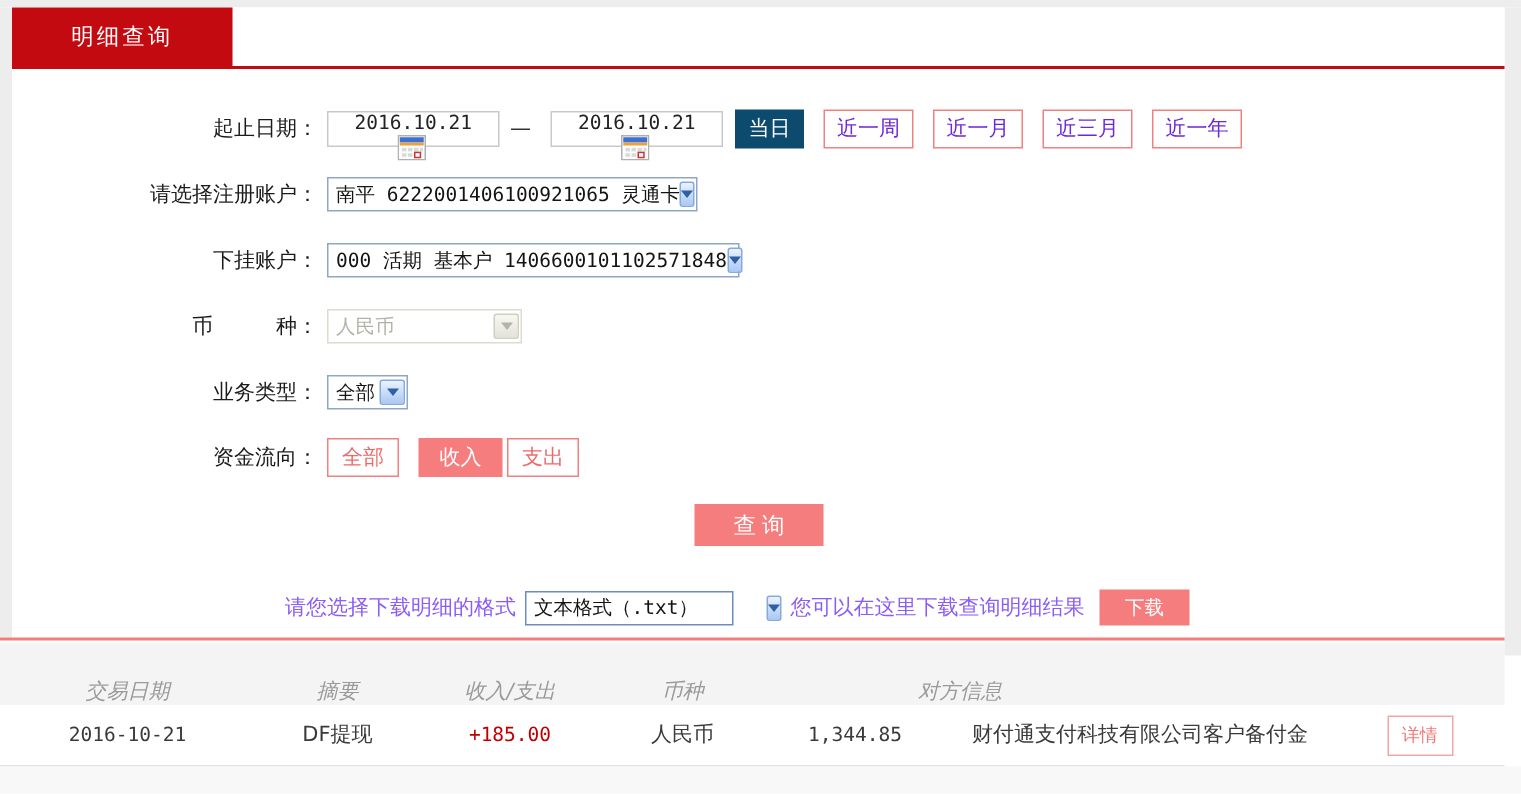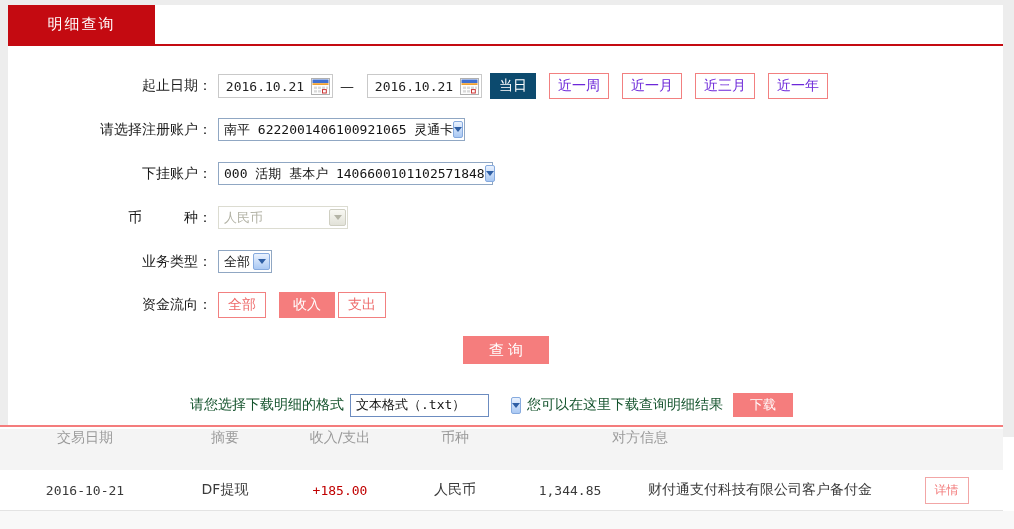--- a/index.html
+++ b/index.html
@@ -15,21 +15,21 @@
   .tabbar { position:absolute; left:8px; top:5px; width:995px; height:41px; background:#ffffff;
             border-bottom:2px solid #c40a11;text-align:center; }
   .tab    { position:absolute; left:0; top:0; width:147px; height:39px; background:#c40a11; color:#ffffff;
             font-size:15px; letter-spacing:2px; display:flex; align-items:center; justify-content:center; cursor:pointer; }
 
   .panel  { position:absolute; left:8px; top:46px; width:995px; height:379px; background:#ffffff; }
   .frow   { position:absolute; left:0; display:flex; align-items:center; white-space:nowrap; }
   .flabel { width:204px; text-align:right; font-size:14px; color:#1b1b1b; flex:none; }
 
   .date-input { margin-left:6px; width:115px; height:24px; border:1px solid #c9c9c9; background:#fff;
-                display:flex; align-items:center; cursor:text; }
+                display:flex; align-items:center; cursor:text;flex-direction:column; }
   .date-text  { flex:1; text-align:center; font-family:"DejaVu Sans Mono", monospace; font-size:13px; color:#222; }
   .cal        { width:19px; height:17px; margin-right:2px; flex:none; cursor:pointer; line-height:0; }
   .dash       { margin:0 7px; color:#333; font-size:14px; }
 
   .qbtn { height:26px; display:flex; align-items:center; justify-content:center; font-size:14px; cursor:pointer; }
   .qbtn.filled  { background:#0c4a6e; color:#ffffff; padding:0 9px; margin-left:8px; }
   .qbtn.outline { background:#ffffff; border:1px solid #f28080; color:#6d28d9; padding:0 8px; margin-left:13px; }
 
   .sel { margin-left:6px; height:23px; border:1px solid #90a7c3; background:#ffffff; display:flex;
          align-items:center; padding-left:5px; cursor:pointer; }
@@ -46,29 +46,29 @@
 
   .ffbtn { height:26px; display:flex; align-items:center; justify-content:center; font-size:14px; cursor:pointer; }
   .ffbtn.outline { background:#fff; border:1px solid #f28080; color:#ee6a6a; padding:0 9px; margin-left:6px; }
   .ffbtn.filled  { background:#f57d7d; color:#fff; padding:0 14px; margin-left:13px; }
   .ffbtn.outline.third { margin-left:3px; }
 
   .query-btn { position:absolute; left:455px; top:290px; width:86px; height:28px; background:#f57d7d; color:#fff;
                font-size:15px; letter-spacing:4px; padding-left:4px; display:flex; align-items:center;
                justify-content:center; cursor:pointer; }
 
-  .dl-label, .dl-hint { font-size:14px; color:#14532d; }
+  .dl-label, .dl-hint { font-size:14px; color:#8b5cf6; }
   .dl-hint { margin-left:38px; }
   .dl-btn  { margin-left:10px; width:60px; height:24px; background:#f57d7d; color:#fff; font-size:13px;
              display:flex; align-items:center; justify-content:center; cursor:pointer; }
 
   .pink-line { position:absolute; left:0; top:425px; width:1003px; height:2px; background:#f47c7c; }
 
   .thead { position:absolute; left:0; top:429px; width:1003px; height:41px; background:#f4f4f4;
-           display:flex; align-items:flex-start; color:#9a9a9a; font-size:14px; }
+           display:flex; align-items:flex-end; color:#9a9a9a; font-size:14px;font-style:italic; }
   .trow  { position:absolute; left:0; top:470px; width:1003px; height:41px; background:#ffffff;
            border-bottom:1px solid #e3e3e3; display:flex; align-items:center; font-size:14px; color:#3a3a3a; }
   .c1{width:170px;text-align:center;} .c2{width:110px;text-align:center;} .c3{width:120px;text-align:center;}
   .c4{width:110px;text-align:center;} .c5{width:120px;text-align:center;} .c6{width:260px;text-align:center;}
   .c7{width:113px;text-align:center;}
   .num { font-family:"DejaVu Sans Mono", monospace; font-size:13px; }
   .amount { color:#c00000; }
   .detail-btn { display:inline-block; border:1px solid #f2a6a6; color:#f27979; background:#fff;
                 padding:4px 9px; font-size:12px; cursor:pointer; }
 

